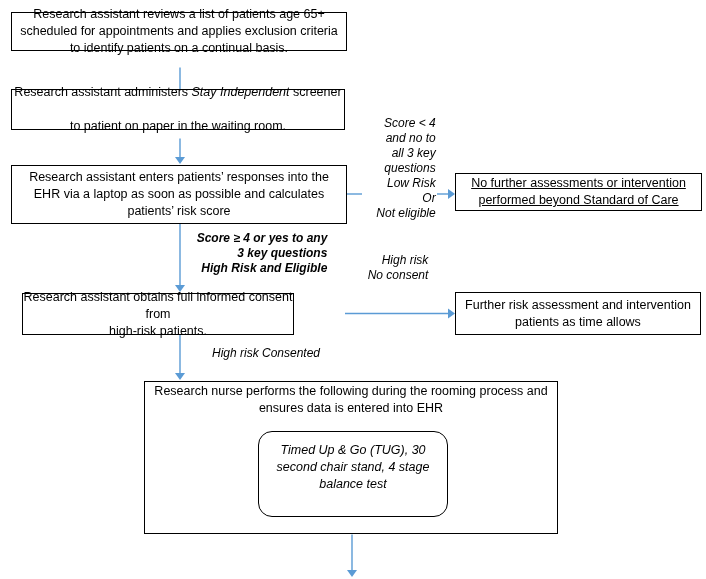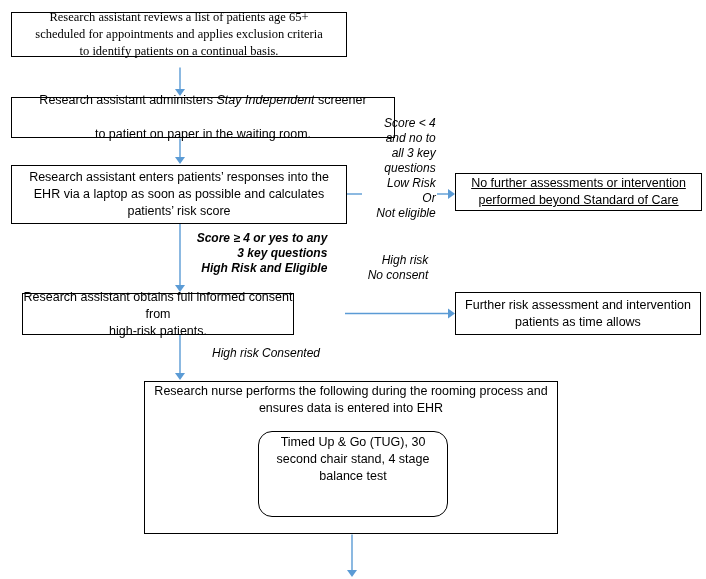--- a/index.html
+++ b/index.html
@@ -18,38 +18,38 @@
     background:#fff;
     display:flex;
     align-items:center;
     justify-content:center;
     text-align:center;
     font-size:12.5px;
     line-height:17px;
     white-space:pre-line;
   }
   .box.topalign{align-items:flex-start;padding-top:1px;}
-  .rounded{border-radius:14px;align-items:flex-start;padding-top:2px;}
+  .rounded{border-radius:14px;align-items:flex-start;padding-top:10px;font-style:italic;}
   .lbl{
     position:absolute;
     transform:translateX(-50%);
     text-align:right;
     font-style:italic;
     font-size:12px;
     line-height:15px;
     white-space:pre-line;
   }
   .it{font-style:italic;}
   #connectors{position:absolute;left:0;top:0;pointer-events:none;}
   .conn{stroke:var(--arrow,#5B9BD5);stroke-width:1.4;fill:none;}
   .head{fill:var(--arrow,#5B9BD5);stroke:none;}
 
   
-  #box-review            {left:11px;  top:12px;  width:336px; height:45px;font-family:Liberation Serif, serif;}
-  #box-screener          {left:11px;  top:97px;  width:384px; height:41px;}
+  #box-review            {left:11px;  top:12px;  width:336px; height:39px;}
+  #box-screener          {left:11px;  top:89px;  width:334px; height:41px;}
   #box-enter-responses   {left:11px;  top:165px; width:336px; height:59px;}
   #box-consent           {left:22px;  top:293px; width:272px; height:42px;}
   #box-standard-of-care  {left:455px; top:173px; width:247px; height:38px;text-decoration:underline;}
   #box-time-allows       {left:455px; top:292px; width:246px; height:43px;}
   #box-rooming           {left:144px; top:381px; width:414px; height:153px;}
   #box-tests             {left:258px; top:431px; width:190px; height:86px;}
   #label-low-risk            {left:406px; top:116px;}
   #label-high-risk-eligible  {left:262px; top:231px;font-weight:bold;}
   #label-high-risk-no-consent{left:398px; top:253px;}
   #label-high-risk-consented {left:266px; top:346px;}

